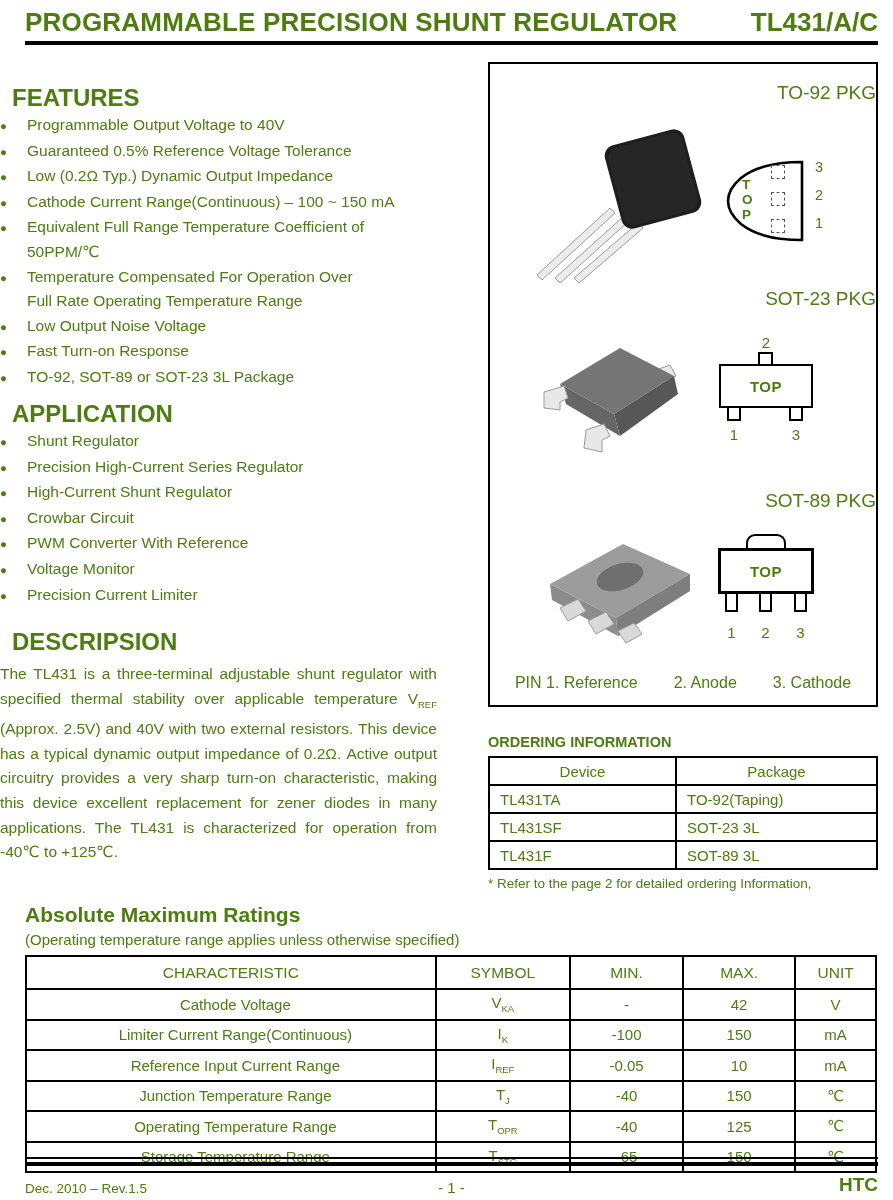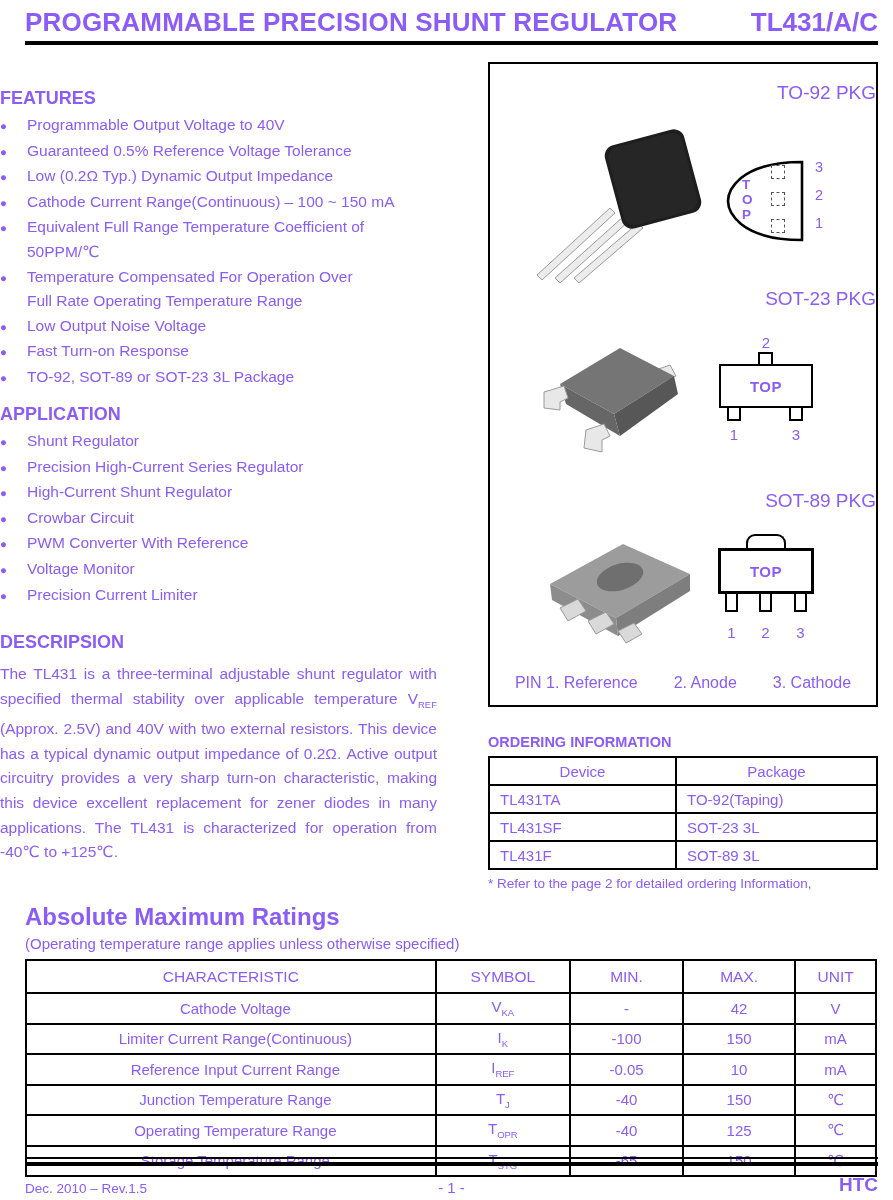--- a/index.html
+++ b/index.html
@@ -1,25 +1,25 @@
 <!DOCTYPE html>
 <html><head>
 <meta charset="utf-8">
 <style>
   html,body{margin:0;padding:0;background:#fff;}
-  .page{position:relative;width:893px;height:1200px;background:#fff;color:#8b5cf6;
+  .page{position:relative;width:893px;height:1200px;background:#fff;color:#4d7c0f;
         font-family:"Liberation Sans","DejaVu Sans",sans-serif;overflow:hidden;}
 
   
   .header{position:absolute;left:25px;right:15px;top:7px;display:flex;justify-content:space-between;align-items:baseline;}
   .header .title{font-size:26px;font-weight:bold;letter-spacing:.2px;}
   .header .part{font-size:26px;font-weight:bold;}
   .header-rule{position:absolute;left:25px;right:15px;top:41px;height:4px;background:#000;}
   .sec{position:absolute;left:0;width:443px;}
-  .sec-heading{font-size:18px;font-weight:bold;line-height:20px;margin:0 0 5px 0;}
+  .sec-heading{font-size:24px;font-weight:bold;line-height:20px;margin:0 0 5px 12px;}
   .blist .li{display:flex;font-size:15.5px;line-height:24.6px;}
   .dot{flex:none;width:27px;font-size:11.5px;padding-top:1px;}
   .li-text{white-space:pre-line;width:412px;}
   .desc-p{margin:10px 0 0 0;font-size:15.5px;line-height:24.6px;text-align:justify;width:437px;}
   sub{font-size:9.5px;}
 
   
   .pkg-box{position:absolute;left:488px;top:62px;width:390px;height:645px;border:2px solid #000;box-sizing:border-box;}
   .pkg-title{position:absolute;left:0;width:100%;text-align:right;font-size:19px;}
   .pkg-photo{position:absolute;}
@@ -57,21 +57,21 @@
   .ordering{position:absolute;left:488px;top:718px;width:390px;}
   .ordering-heading{font-size:14.5px;font-weight:bold;margin:16px 0 6px 0;}
   .ord-table{width:100%;border-collapse:collapse;table-layout:fixed;font-size:15px;padding-left:9px;}
   .ord-table td,.ord-table th{border:2px solid #000;height:24px;font-weight:normal;}
   .ord-table th{text-align:center;}
   .ord-table td{text-align:left;padding-left:10px;}
   .ord-note{font-size:13.5px;margin-top:6px;}
 
   
   .ratings{position:absolute;left:25px;top:903px;width:852px;}
-  .ratings-heading{font-size:24px;font-weight:bold;margin:0 0 4px 0;}
+  .ratings-heading{font-size:21px;font-weight:bold;margin:0 0 4px 0;}
   .ratings-sub{font-size:15px;margin:0 0 7px 0;}
   .rat-table{width:100%;border-collapse:collapse;table-layout:fixed;font-size:15px;}
   .rat-table th{border:2px solid #000;height:29px;font-weight:normal;font-size:15.5px;text-align:center;}
   .rat-table td{border:2px solid #000;height:26.5px;text-align:center;}
   .rat-table td.chr{text-align:center;padding-left:10px;}
 
   
   .footer-rule{position:absolute;left:25px;right:15px;top:1157px;}
   .footer-rule .r1{height:2px;background:#000;}
   .footer-rule .r2{height:4px;background:#000;margin-top:3px;}

